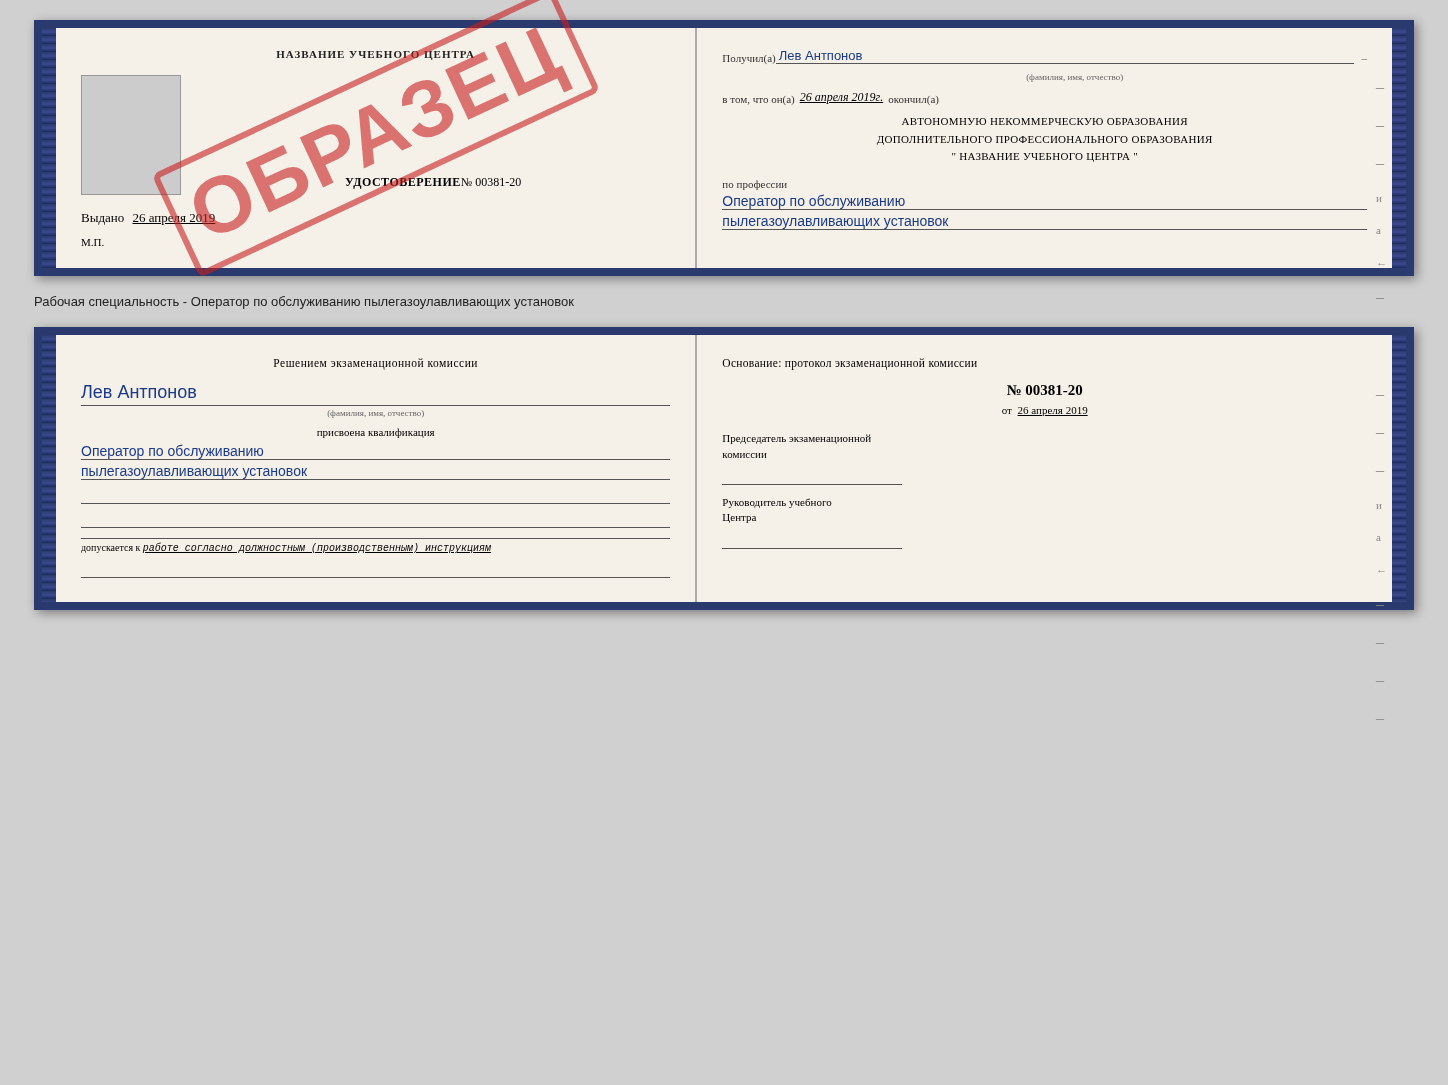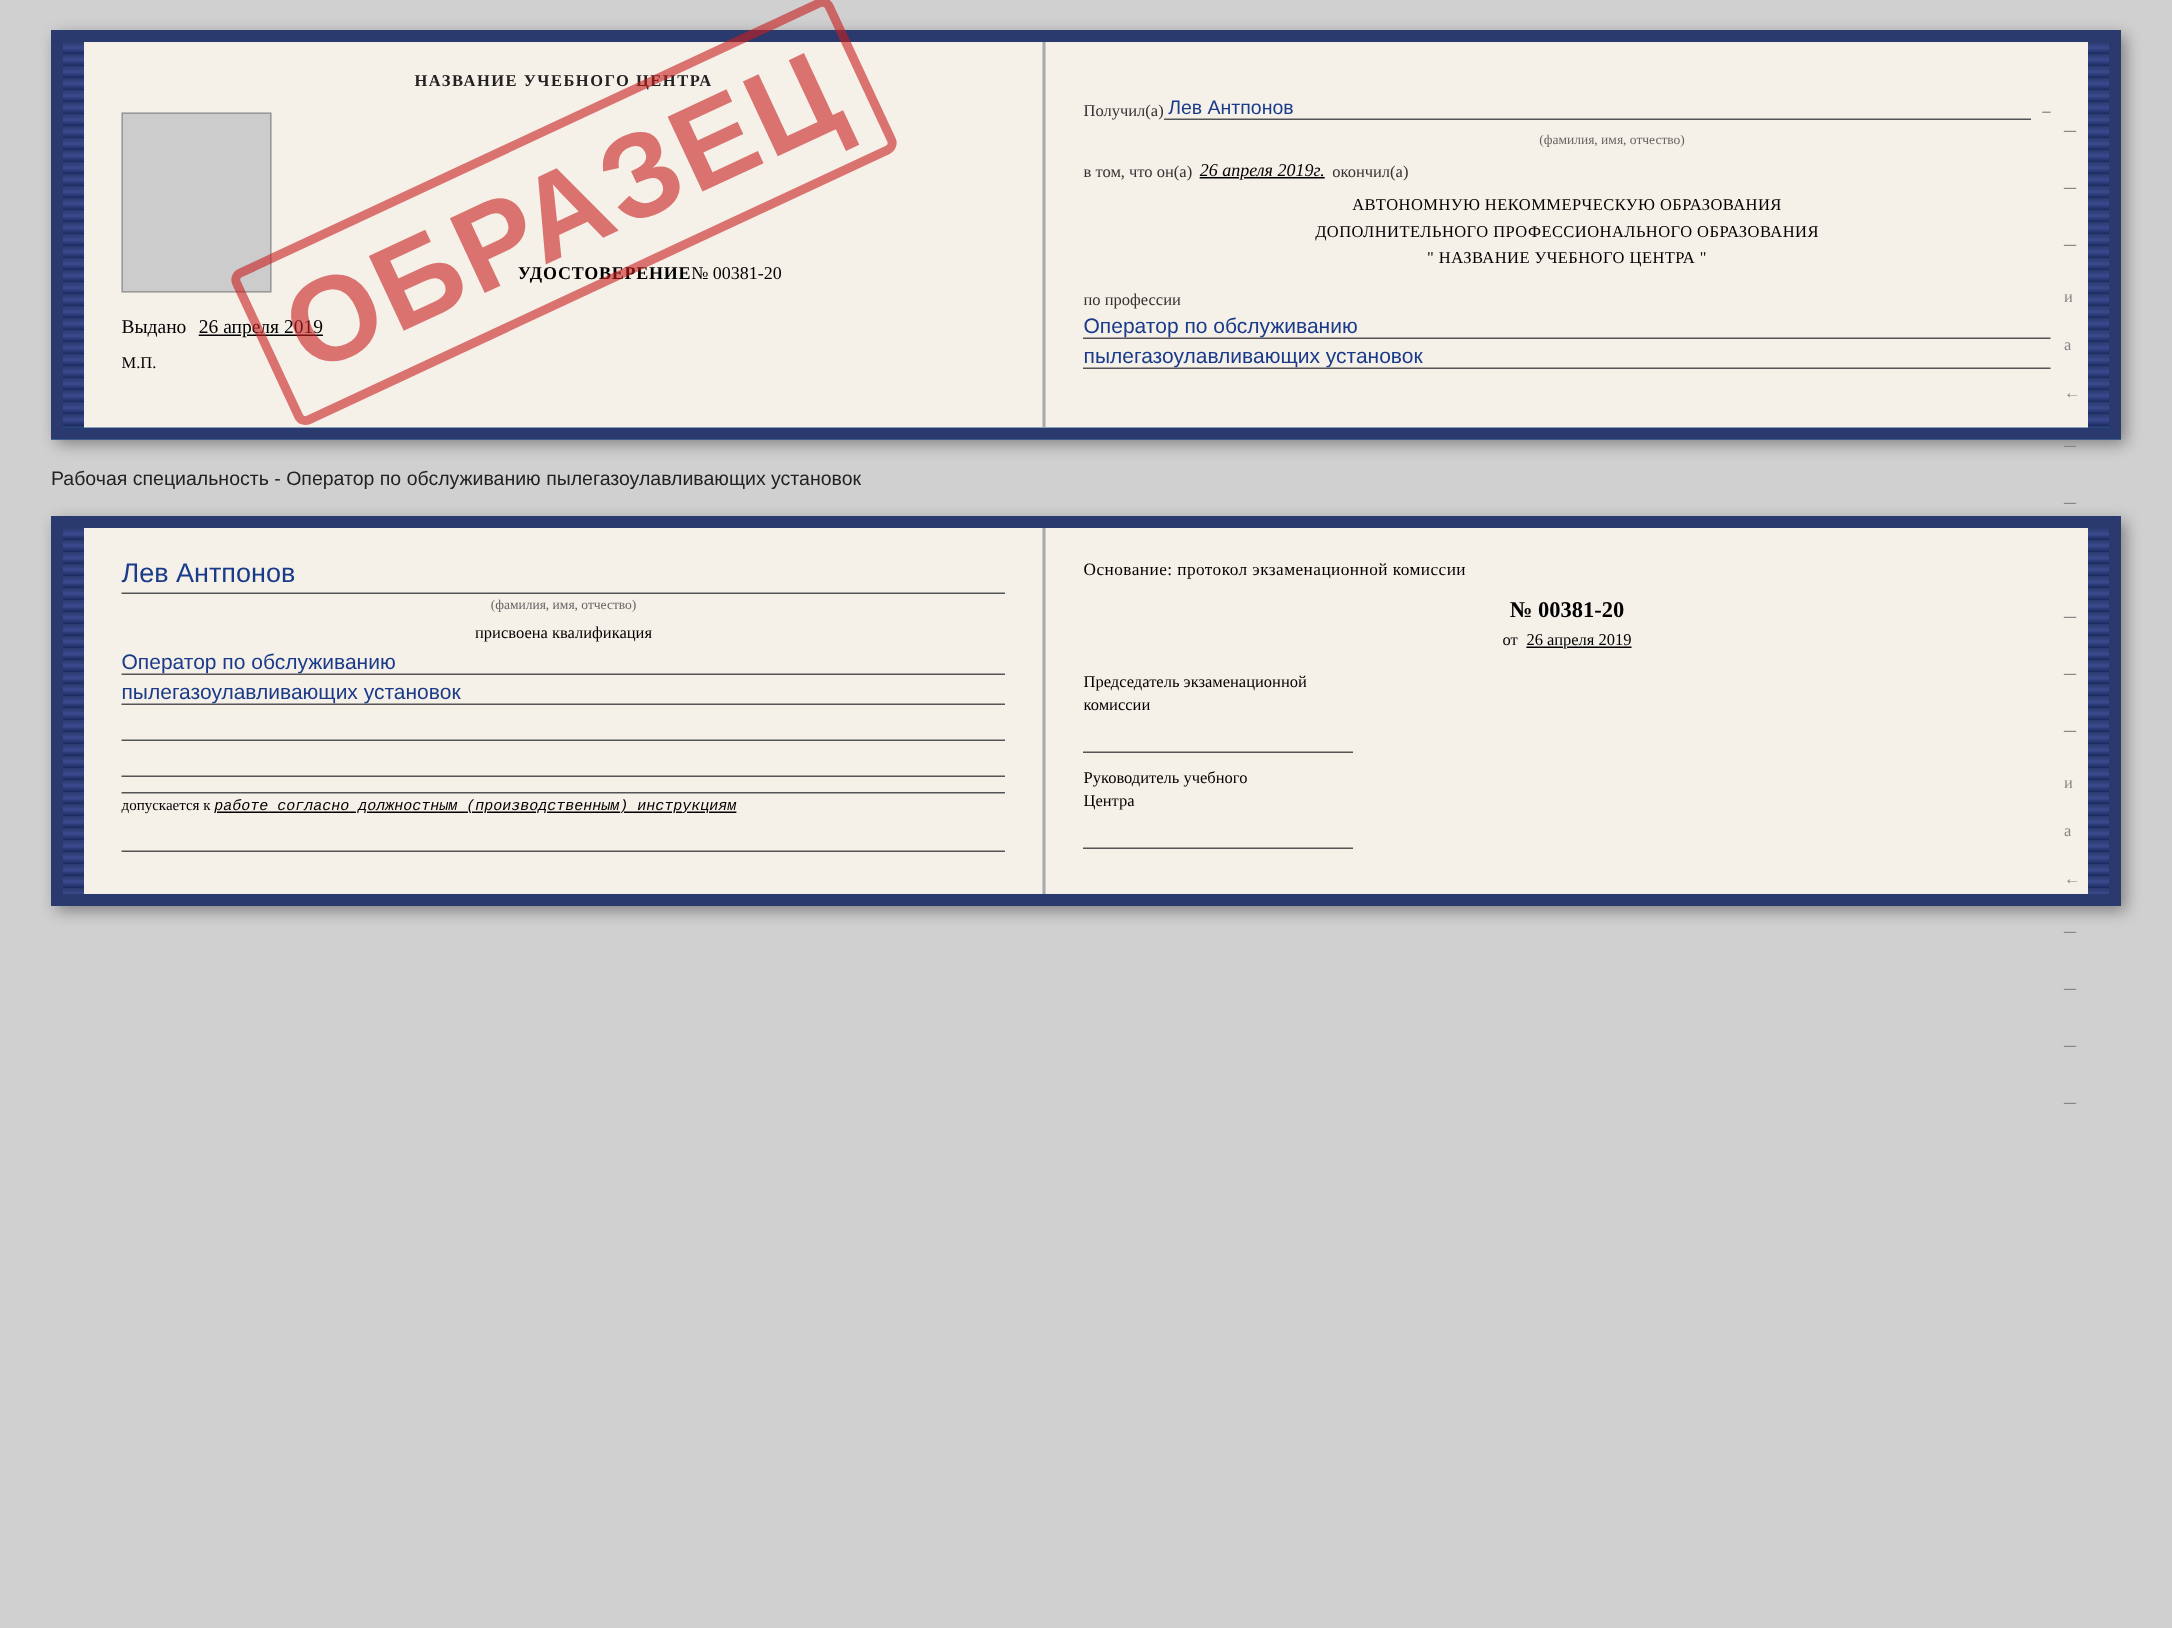--- a/index.html
+++ b/index.html
@@ -44,21 +44,21 @@
     .booklet-left {
       width: 48%;
       padding: 20px 25px;
       border-right: 2px solid #aaa;
       position: relative;
       background: #f5f0e8;
     }
 
     .booklet-right {
       width: 52%;
-      padding: 36px 25px;
+      padding: 20px 25px;
       background: #f5f0e8;
       position: relative;
     }
 
     
     .booklet-right-edge {
       width: 14px;
       background: repeating-linear-gradient(
         to bottom,
         #2a3a6e 0px,
@@ -410,20 +410,23 @@
 
     <div class="booklet-right-edge"></div>
   </div>
 
   <div class="middle-text">Рабочая специальность - Оператор по обслуживанию пылегазоулавливающих установок</div>
 
   <div class="booklet">
     <div class="booklet-spine"></div>
 
     <div class="bottom-left">
+      <div class="bottom-section-title">
+        <span>Решением экзаменационной комиссии</span>
+      </div>
 
       <div class="person-name-large">Лев Антпонов</div>
       <div class="fio-label">(фамилия, имя, отчество)</div>
 
       <div class="qual-label">присвоена квалификация</div>
       <span class="qual-value">Оператор по обслуживанию</span>
       <span class="qual-value">пылегазоулавливающих установок</span>
 
       <div class="blank-line"></div>
       <div class="blank-line"></div>

